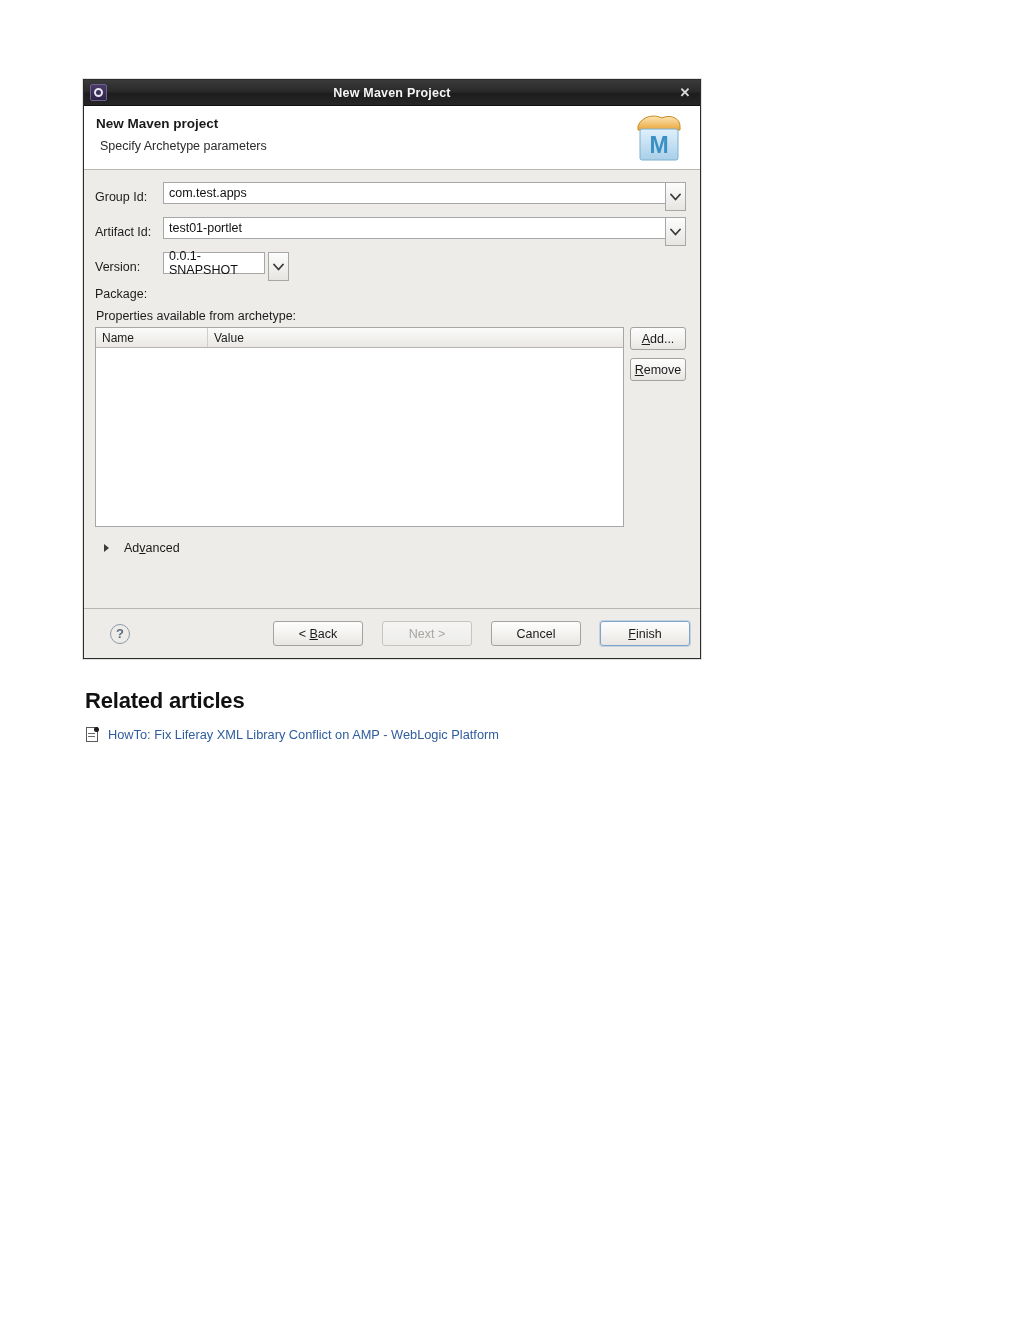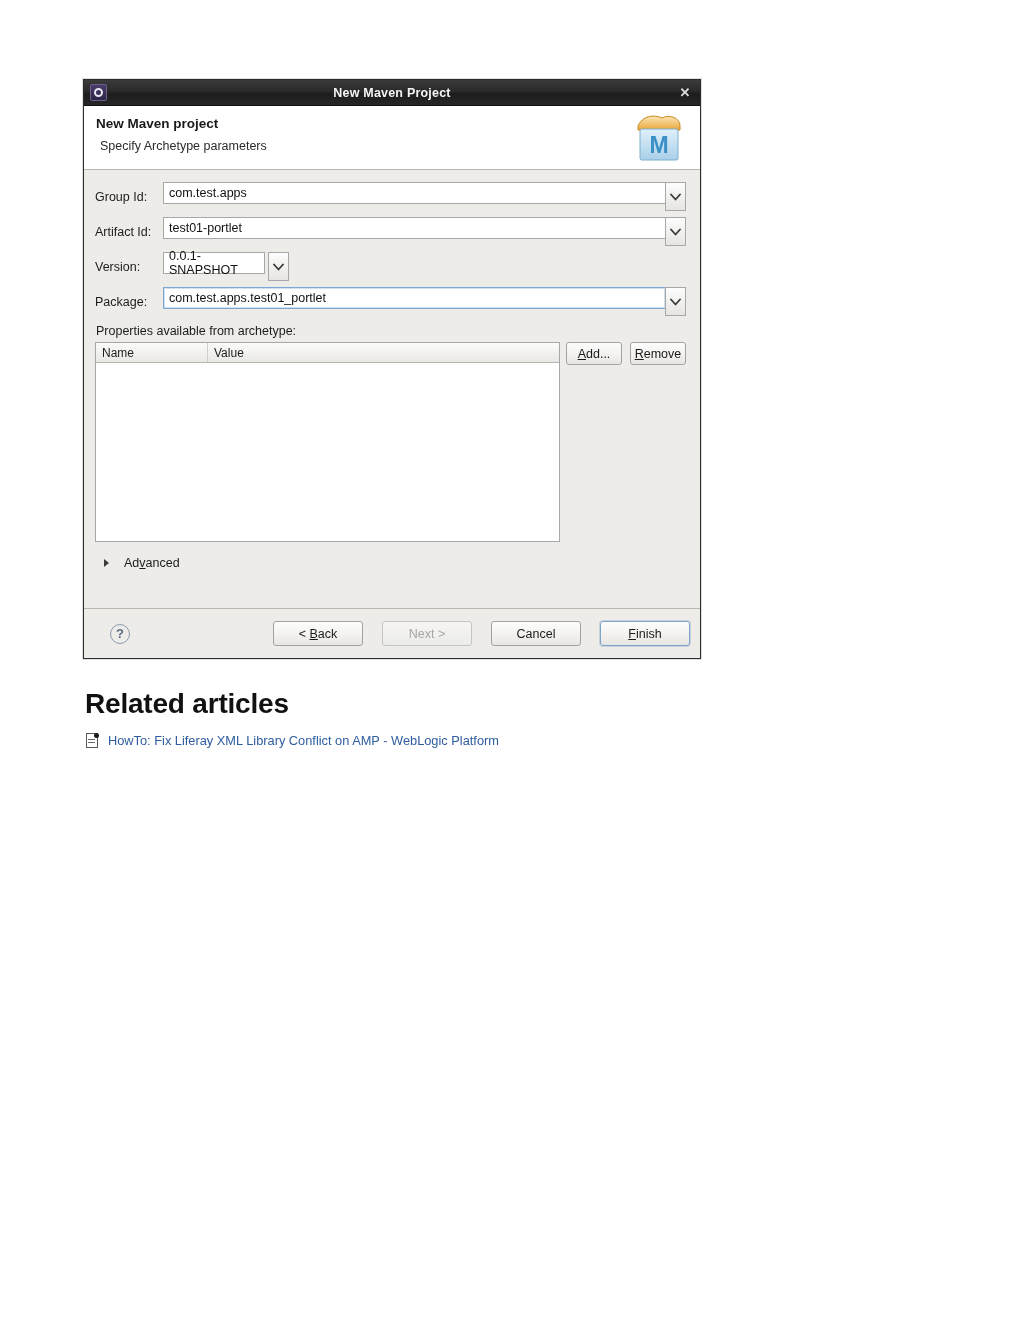--- a/index.html
+++ b/index.html
@@ -132,21 +132,21 @@
     height: 20px; flex: 0 0 20px;
     background: linear-gradient(180deg,#fbfbfa,#e9e8e4);
     border-bottom: 1px solid #b5b4b0;
     display: flex; align-items: center;
     font-size: 12px; color: #1c1c1c;
   }
   .pt-col-name { width: 112px; flex: 0 0 112px; padding-left: 6px; border-right: 1px solid #cfcecb; height: 100%; display:flex; align-items:center;}
   .pt-col-value { flex: 1 1 auto; padding-left: 6px; height: 100%; display:flex; align-items:center;}
   .pt-body { flex: 1 1 auto; background: #fff; }
 
-  .tbl-buttons { margin-left: 6px; display: flex; flex-direction: row; gap: 8px; padding-top: 0px; }
+  .tbl-buttons { margin-left: 6px; display: flex; flex-direction: column; gap: 8px; padding-top: 0px; }
   .btn {
     font-family: "Liberation Sans", sans-serif;
     font-size: 12.5px; color: #1a1a1a;
     background: linear-gradient(180deg,#fdfdfd 0%,#f4f3f1 50%,#e7e6e2 100%);
     border: 1px solid #a3a2a0;
     border-radius: 3px;
     padding: 3px 0; height: 23px;
     display: flex; align-items: center; justify-content: center;
     cursor: pointer;
     white-space: nowrap;
@@ -192,21 +192,21 @@
     border: 1px solid #7ea4c9;
     box-shadow: 0 0 0 1px rgba(126,164,201,0.35);
   }
 
   
   .related {
     position: absolute; left: 85px; top: 688px; width: 700px;
   }
   .related h2 {
     margin: 0 0 12px 0;
-    font-size: 28px; font-weight: bold; color: #111;
+    font-size: 22px; font-weight: bold; color: #111;
     letter-spacing: -.2px;
   }
   .art-row { display: flex; align-items: center; margin-bottom: 6px; }
   .art-icon { width: 15px; height: 17px; flex: 0 0 15px; margin-right: 8px; position: relative; }
   .art-icon .sheet {
     position: absolute; left: 1px; top: 1px;
     width: 12px; height: 15px;
     background: #ffffff; border: 1px solid #5a5a5a;
   }
   .art-icon .fold {
@@ -290,28 +290,20 @@
           <div class="arrow">
             <svg width="11" height="8" viewBox="0 0 11 8">
                 <path d="M1 1.5 L5.5 6.5 L10 1.5" fill="none" stroke="#3a3a3a" stroke-width="1.8" stroke-linecap="round" stroke-linejoin="round"></path>
               </svg>
           </div>
         </div>
       </div>
 
       <div class="frow">
         <div class="flabel">Package:</div>
-        <div class="combo combo-wide focused">
-          <div class="txt">com.test.apps.test01_portlet</div>
-          <div class="arrow">
-            <svg width="11" height="8" viewBox="0 0 11 8">
-                <path d="M1 1.5 L5.5 6.5 L10 1.5" fill="none" stroke="#3a3a3a" stroke-width="1.8" stroke-linecap="round" stroke-linejoin="round"></path>
-              </svg>
-          </div>
-        </div>
       </div>
 
       <div class="props-label">Properties available from archetype:</div>
 
       <div class="table-area">
         <div class="prop-table">
           <div class="pt-head">
             <div class="pt-col-name">Name</div>
             <div class="pt-col-value">Value</div>
           </div>

